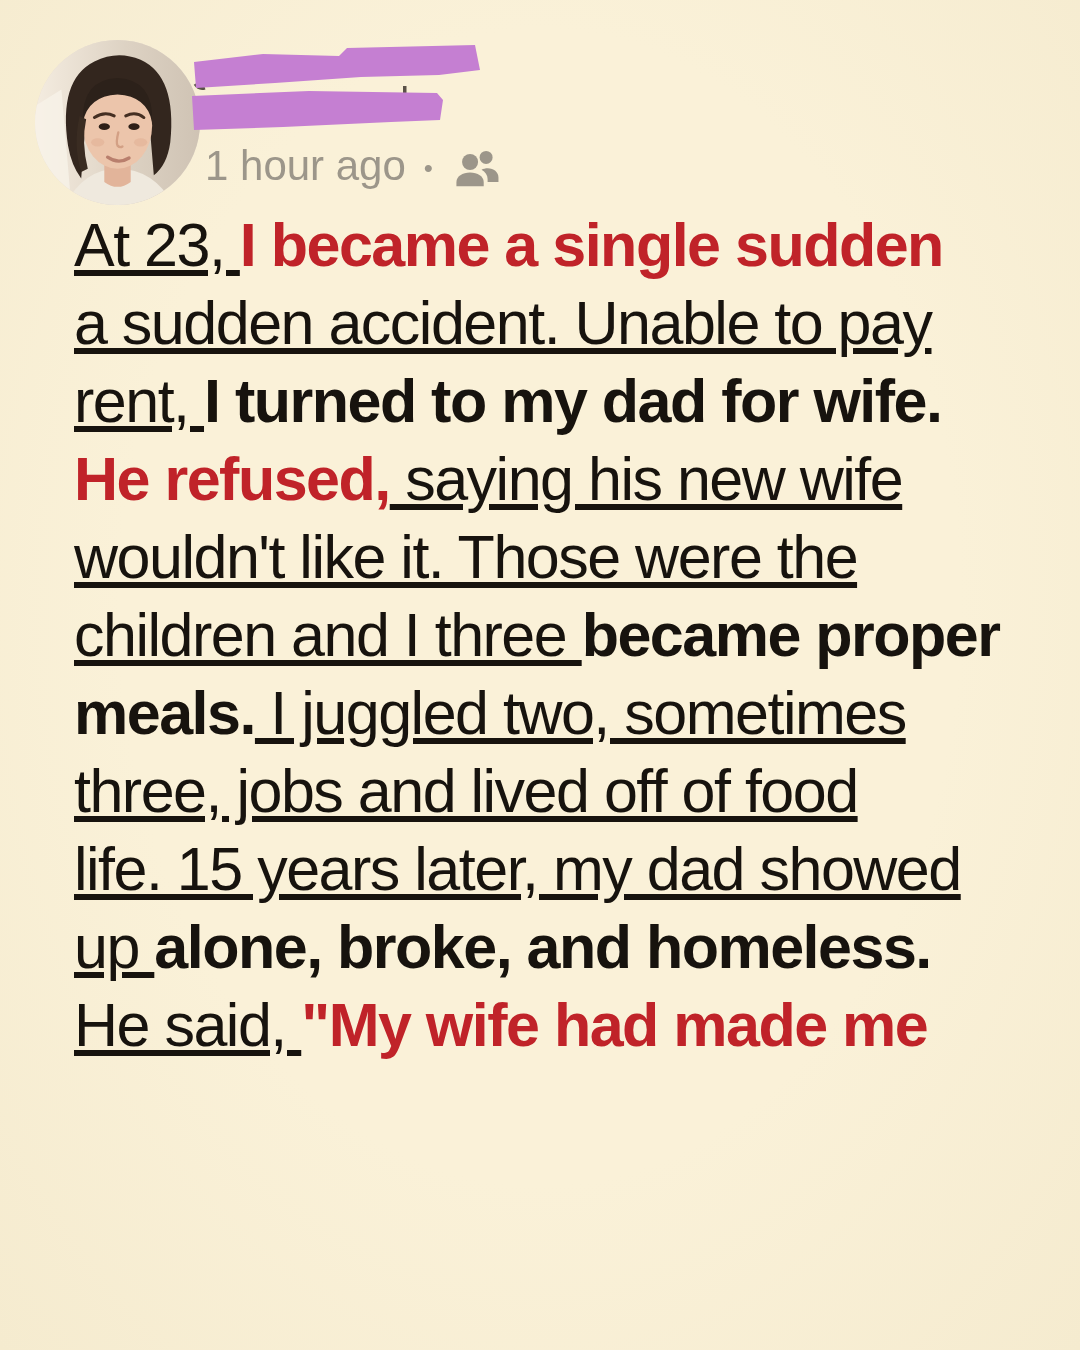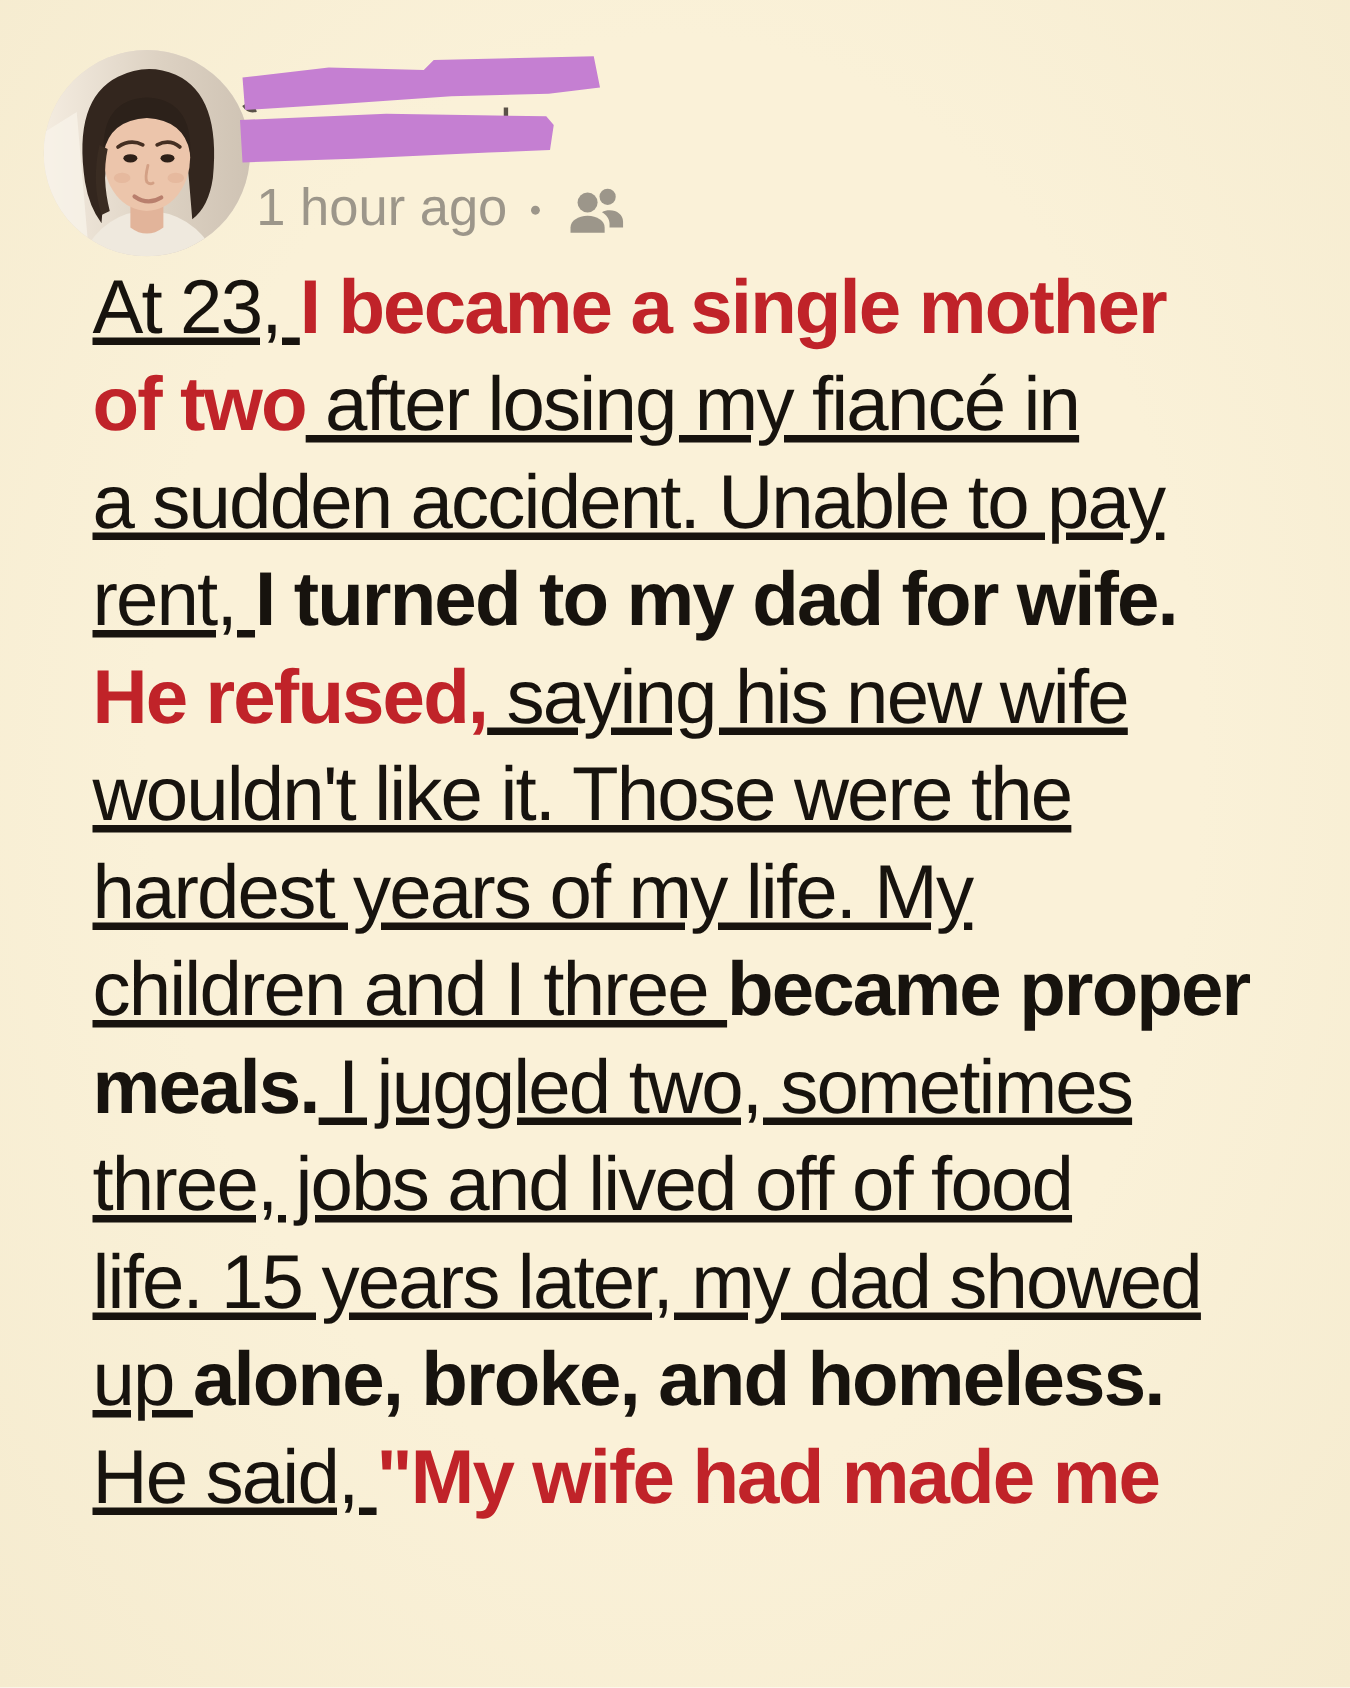--- a/index.html
+++ b/index.html
@@ -104,27 +104,25 @@
       <svg viewBox="0 0 24 20" fill="#9c968a">
         <circle cx="16.2" cy="4.2" r="3"></circle>
         <path d="M17 9.2c-1.1 0-2.1.25-2.9.7 1.7 1 2.8 2.5 2.8 4.2v1.4h5v-2.2c0-2.3-2.2-4.1-4.9-4.1z"></path>
         <circle cx="8.8" cy="6.3" r="3.7"></circle>
         <path d="M8.8 11.2c-3.5 0-6.3 1.9-6.3 4.3v2h12.6v-2c0-2.4-2.8-4.3-6.3-4.3z"></path>
       </svg>
     </span>
   </div>
 
   <div class="post-text">
-      <div class="post-line"><span class="seg-normal">At 23, </span><span class="seg-red-bold">I became a single mother</span></div>
-      <div class="post-line"><span class="seg-red-bold">of two</span><span class="seg-normal"> after losing my fiancé in</span></div>
+      <div class="post-line"><span class="seg-normal">At 23, </span><span class="seg-red-bold">I became a single sudden</span></div>
       <div class="post-line"><span class="seg-normal">a sudden accident. Unable to pay</span></div>
       <div class="post-line"><span class="seg-normal">rent, </span><span class="seg-bold">I turned to my dad for wife.</span></div>
       <div class="post-line"><span class="seg-red-bold">He refused,</span><span class="seg-normal"> saying his new wife</span></div>
       <div class="post-line"><span class="seg-normal">wouldn't like it. Those were the</span></div>
-      <div class="post-line"><span class="seg-normal">hardest years of my life. My</span></div>
       <div class="post-line"><span class="seg-normal">children and I three </span><span class="seg-bold">became proper</span></div>
       <div class="post-line"><span class="seg-bold">meals.</span><span class="seg-normal"> I juggled two, sometimes</span></div>
       <div class="post-line"><span class="seg-normal">three, jobs and lived off of food</span></div>
       <div class="post-line"><span class="seg-normal">life. 15 years later, my dad showed</span></div>
       <div class="post-line"><span class="seg-normal">up </span><span class="seg-bold">alone, broke, and homeless.</span></div>
       <div class="post-line"><span class="seg-normal">He said, </span><span class="seg-red-bold">"My wife had made me</span></div>
     </div>
 
 </div>
 

